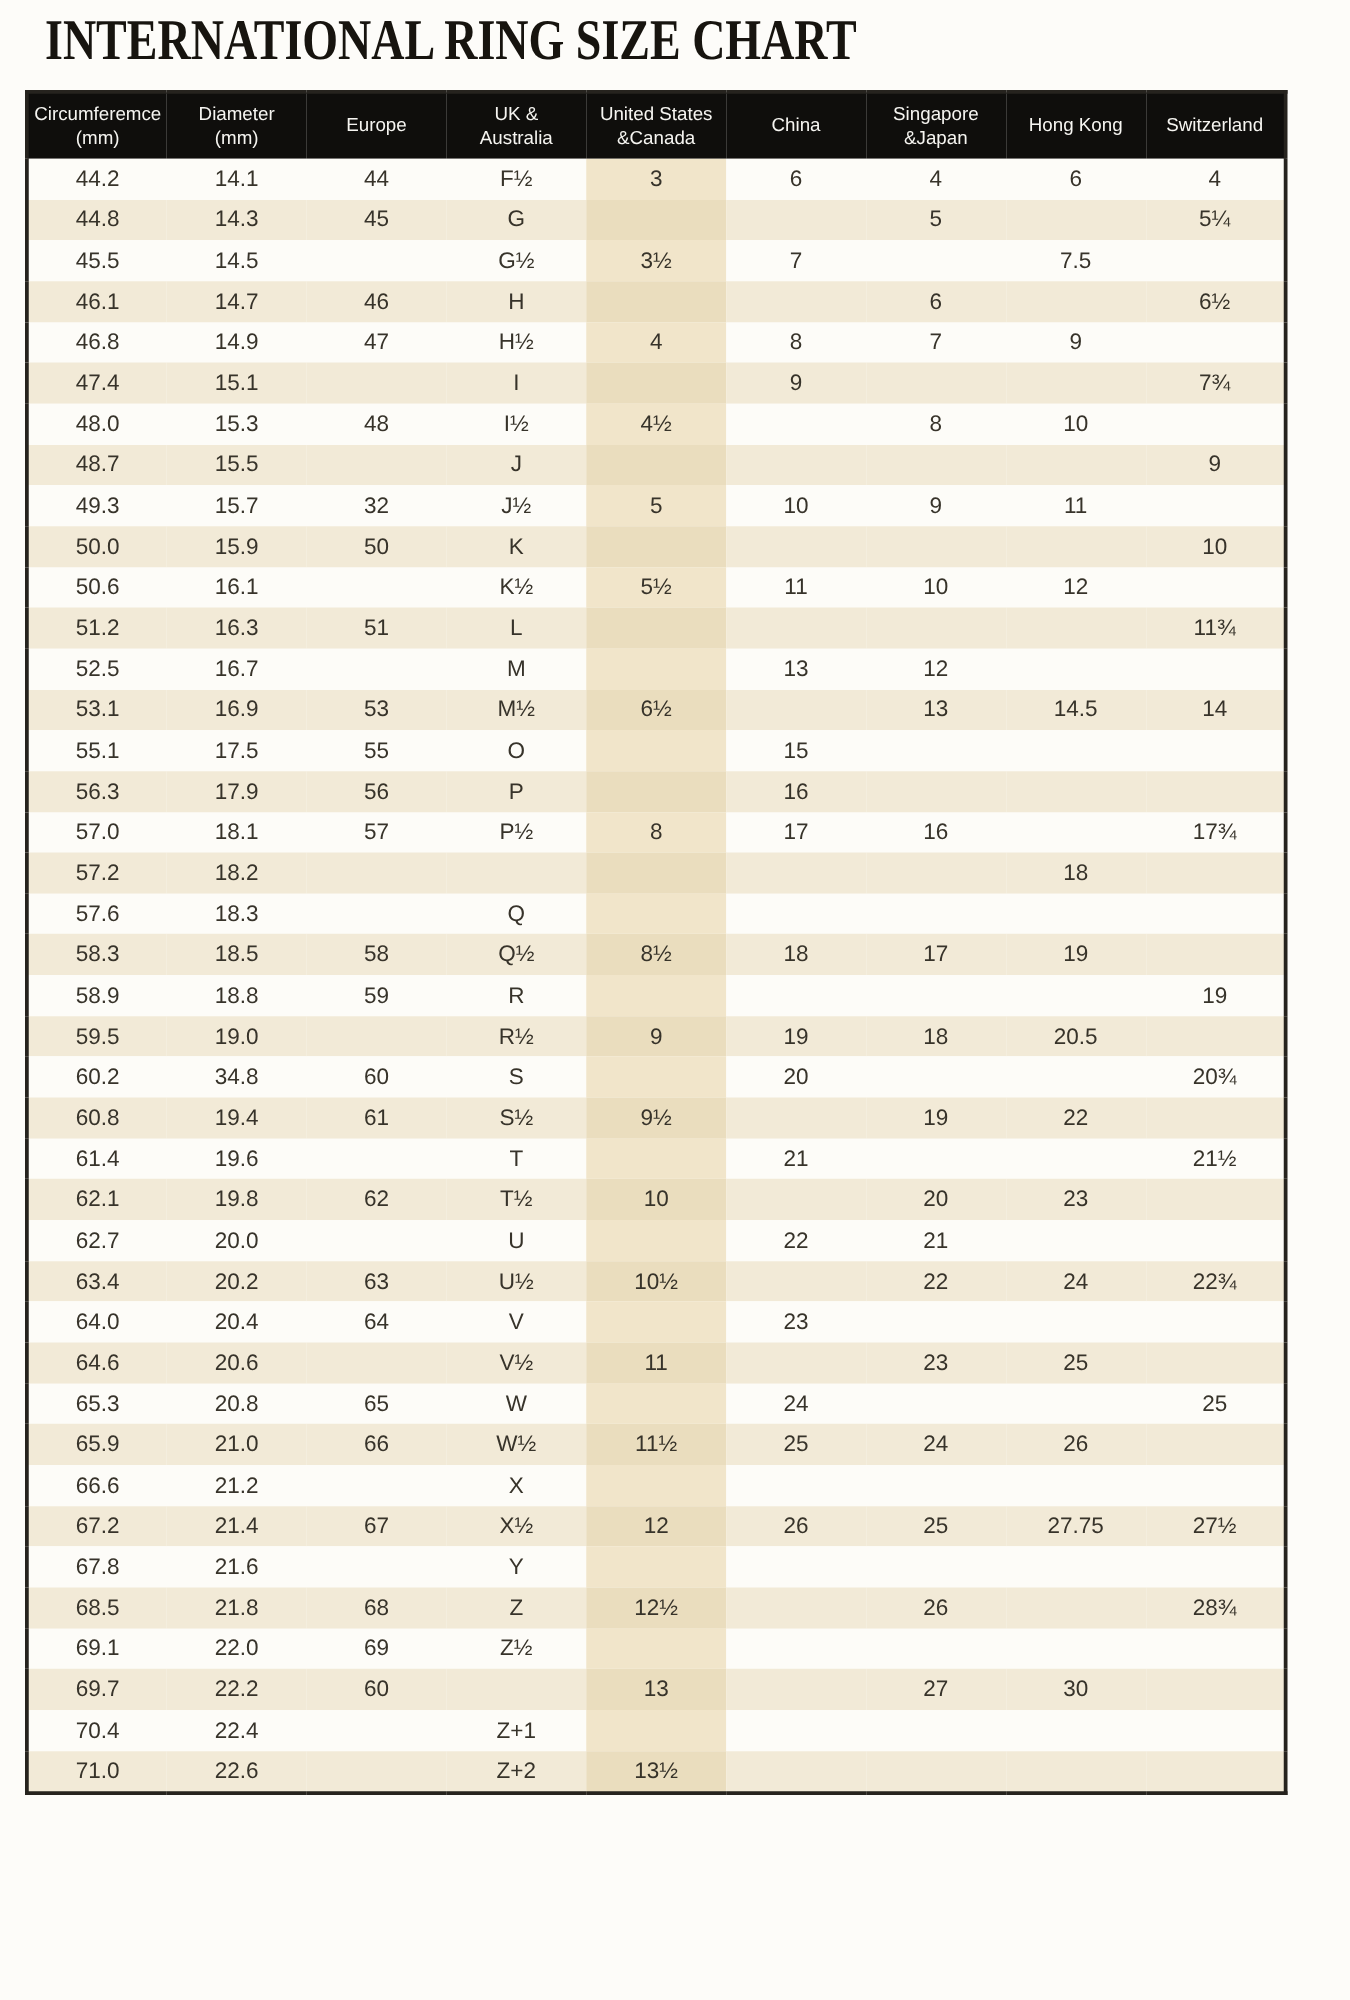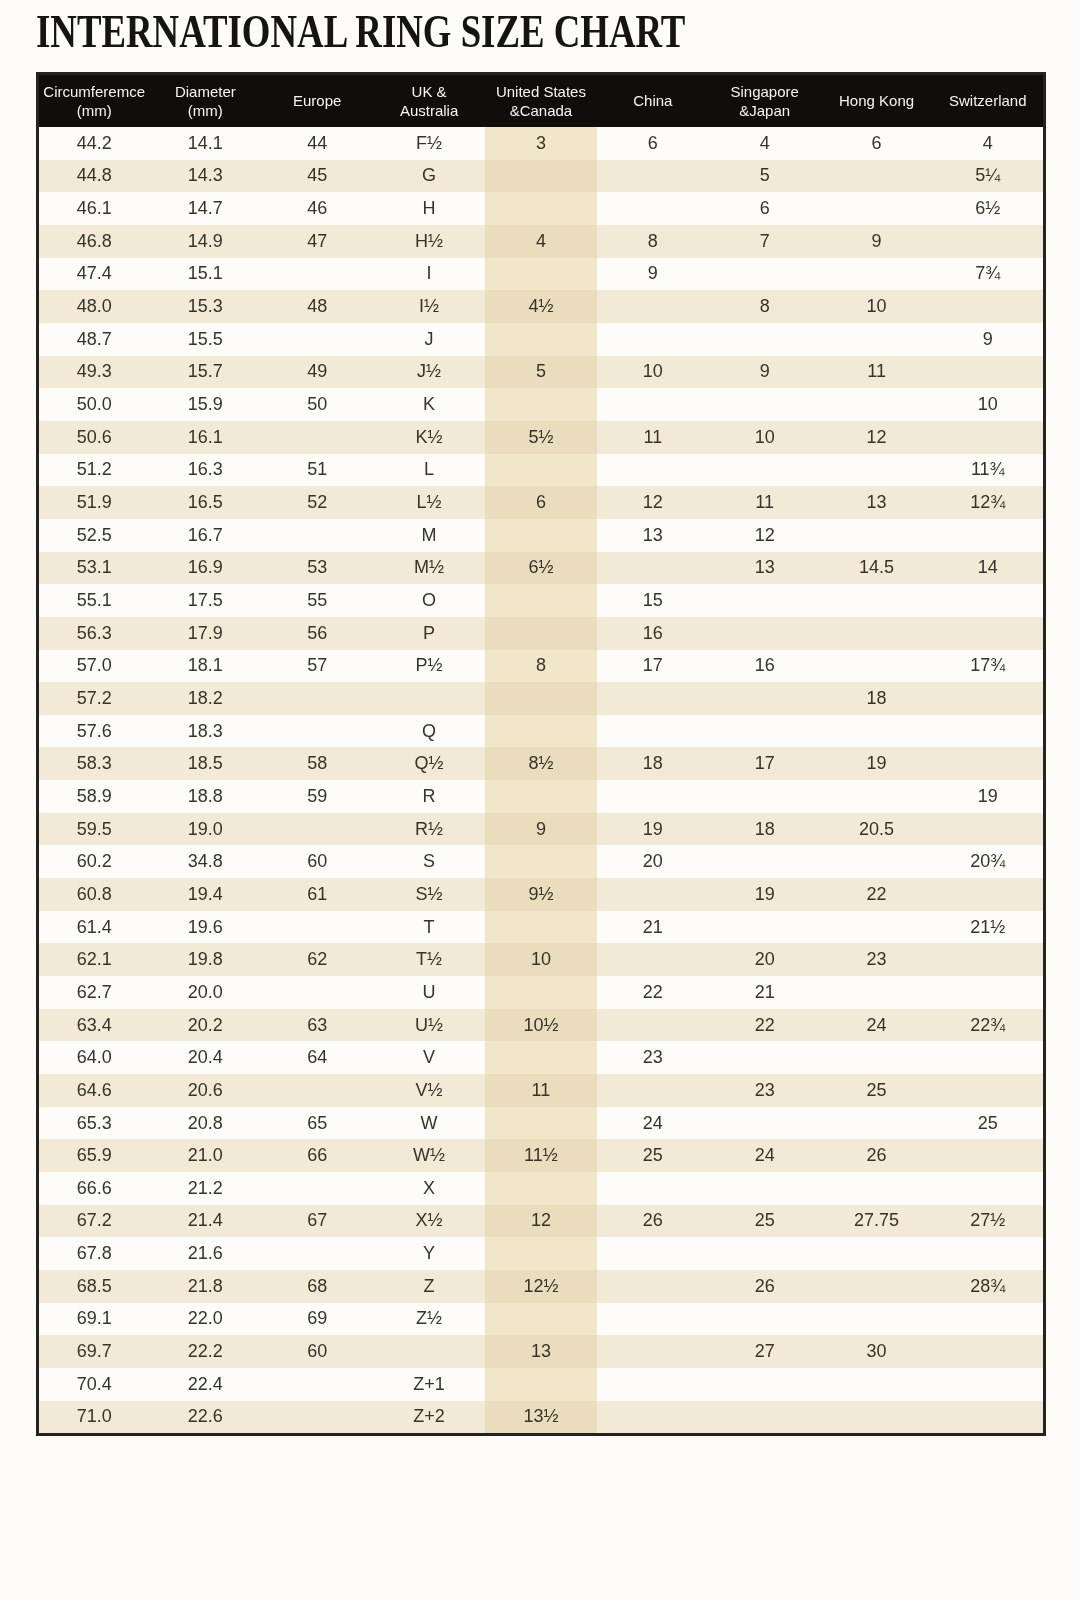--- a/index.html
+++ b/index.html
@@ -28,21 +28,21 @@
     font-weight:bold;
     font-size:46px;
     letter-spacing:0px;
     color:var(--title-text);
     white-space:nowrap;
     transform:scaleX(0.80);
     transform-origin:left center;
     line-height:60px;
   }
   table.ring-table{
-    position:absolute;left:36px;top:72px;
+    position:absolute;left:20px;top:72px;
     width:1010px;
     border-collapse:collapse;
     table-layout:fixed;
     border:3px solid var(--table-border);
   }
   table.ring-table th{
     background:var(--header-bg);
     color:var(--header-text);
     font-weight:normal;
     font-size:15px;
@@ -108,20 +108,31 @@
           <td>14.3</td>
           <td>45</td>
           <td>G</td>
           <td class="hl"></td>
           <td></td>
           <td>5</td>
           <td></td>
           <td>5¼</td>
         </tr>
         <tr>
+          <td>45.5</td>
+          <td>14.5</td>
+          <td></td>
+          <td>G½</td>
+          <td class="hl">3½</td>
+          <td>7</td>
+          <td></td>
+          <td>7.5</td>
+          <td></td>
+        </tr>
+        <tr>
           <td>46.1</td>
           <td>14.7</td>
           <td>46</td>
           <td>H</td>
           <td class="hl"></td>
           <td></td>
           <td>6</td>
           <td></td>
           <td>6½</td>
         </tr>
@@ -165,21 +176,21 @@
           <td>J</td>
           <td class="hl"></td>
           <td></td>
           <td></td>
           <td></td>
           <td>9</td>
         </tr>
         <tr>
           <td>49.3</td>
           <td>15.7</td>
-          <td>49</td>
+          <td>32</td>
           <td>J½</td>
           <td class="hl">5</td>
           <td>10</td>
           <td>9</td>
           <td>11</td>
           <td></td>
         </tr>
         <tr>
           <td>50.0</td>
           <td>15.9</td>
@@ -205,31 +216,20 @@
         <tr>
           <td>51.2</td>
           <td>16.3</td>
           <td>51</td>
           <td>L</td>
           <td class="hl"></td>
           <td></td>
           <td></td>
           <td></td>
           <td>11¾</td>
-        </tr>
-        <tr>
-          <td>51.9</td>
-          <td>16.5</td>
-          <td>52</td>
-          <td>L½</td>
-          <td class="hl">6</td>
-          <td>12</td>
-          <td>11</td>
-          <td>13</td>
-          <td>12¾</td>
         </tr>
         <tr>
           <td>52.5</td>
           <td>16.7</td>
           <td></td>
           <td>M</td>
           <td class="hl"></td>
           <td>13</td>
           <td>12</td>
           <td></td>

